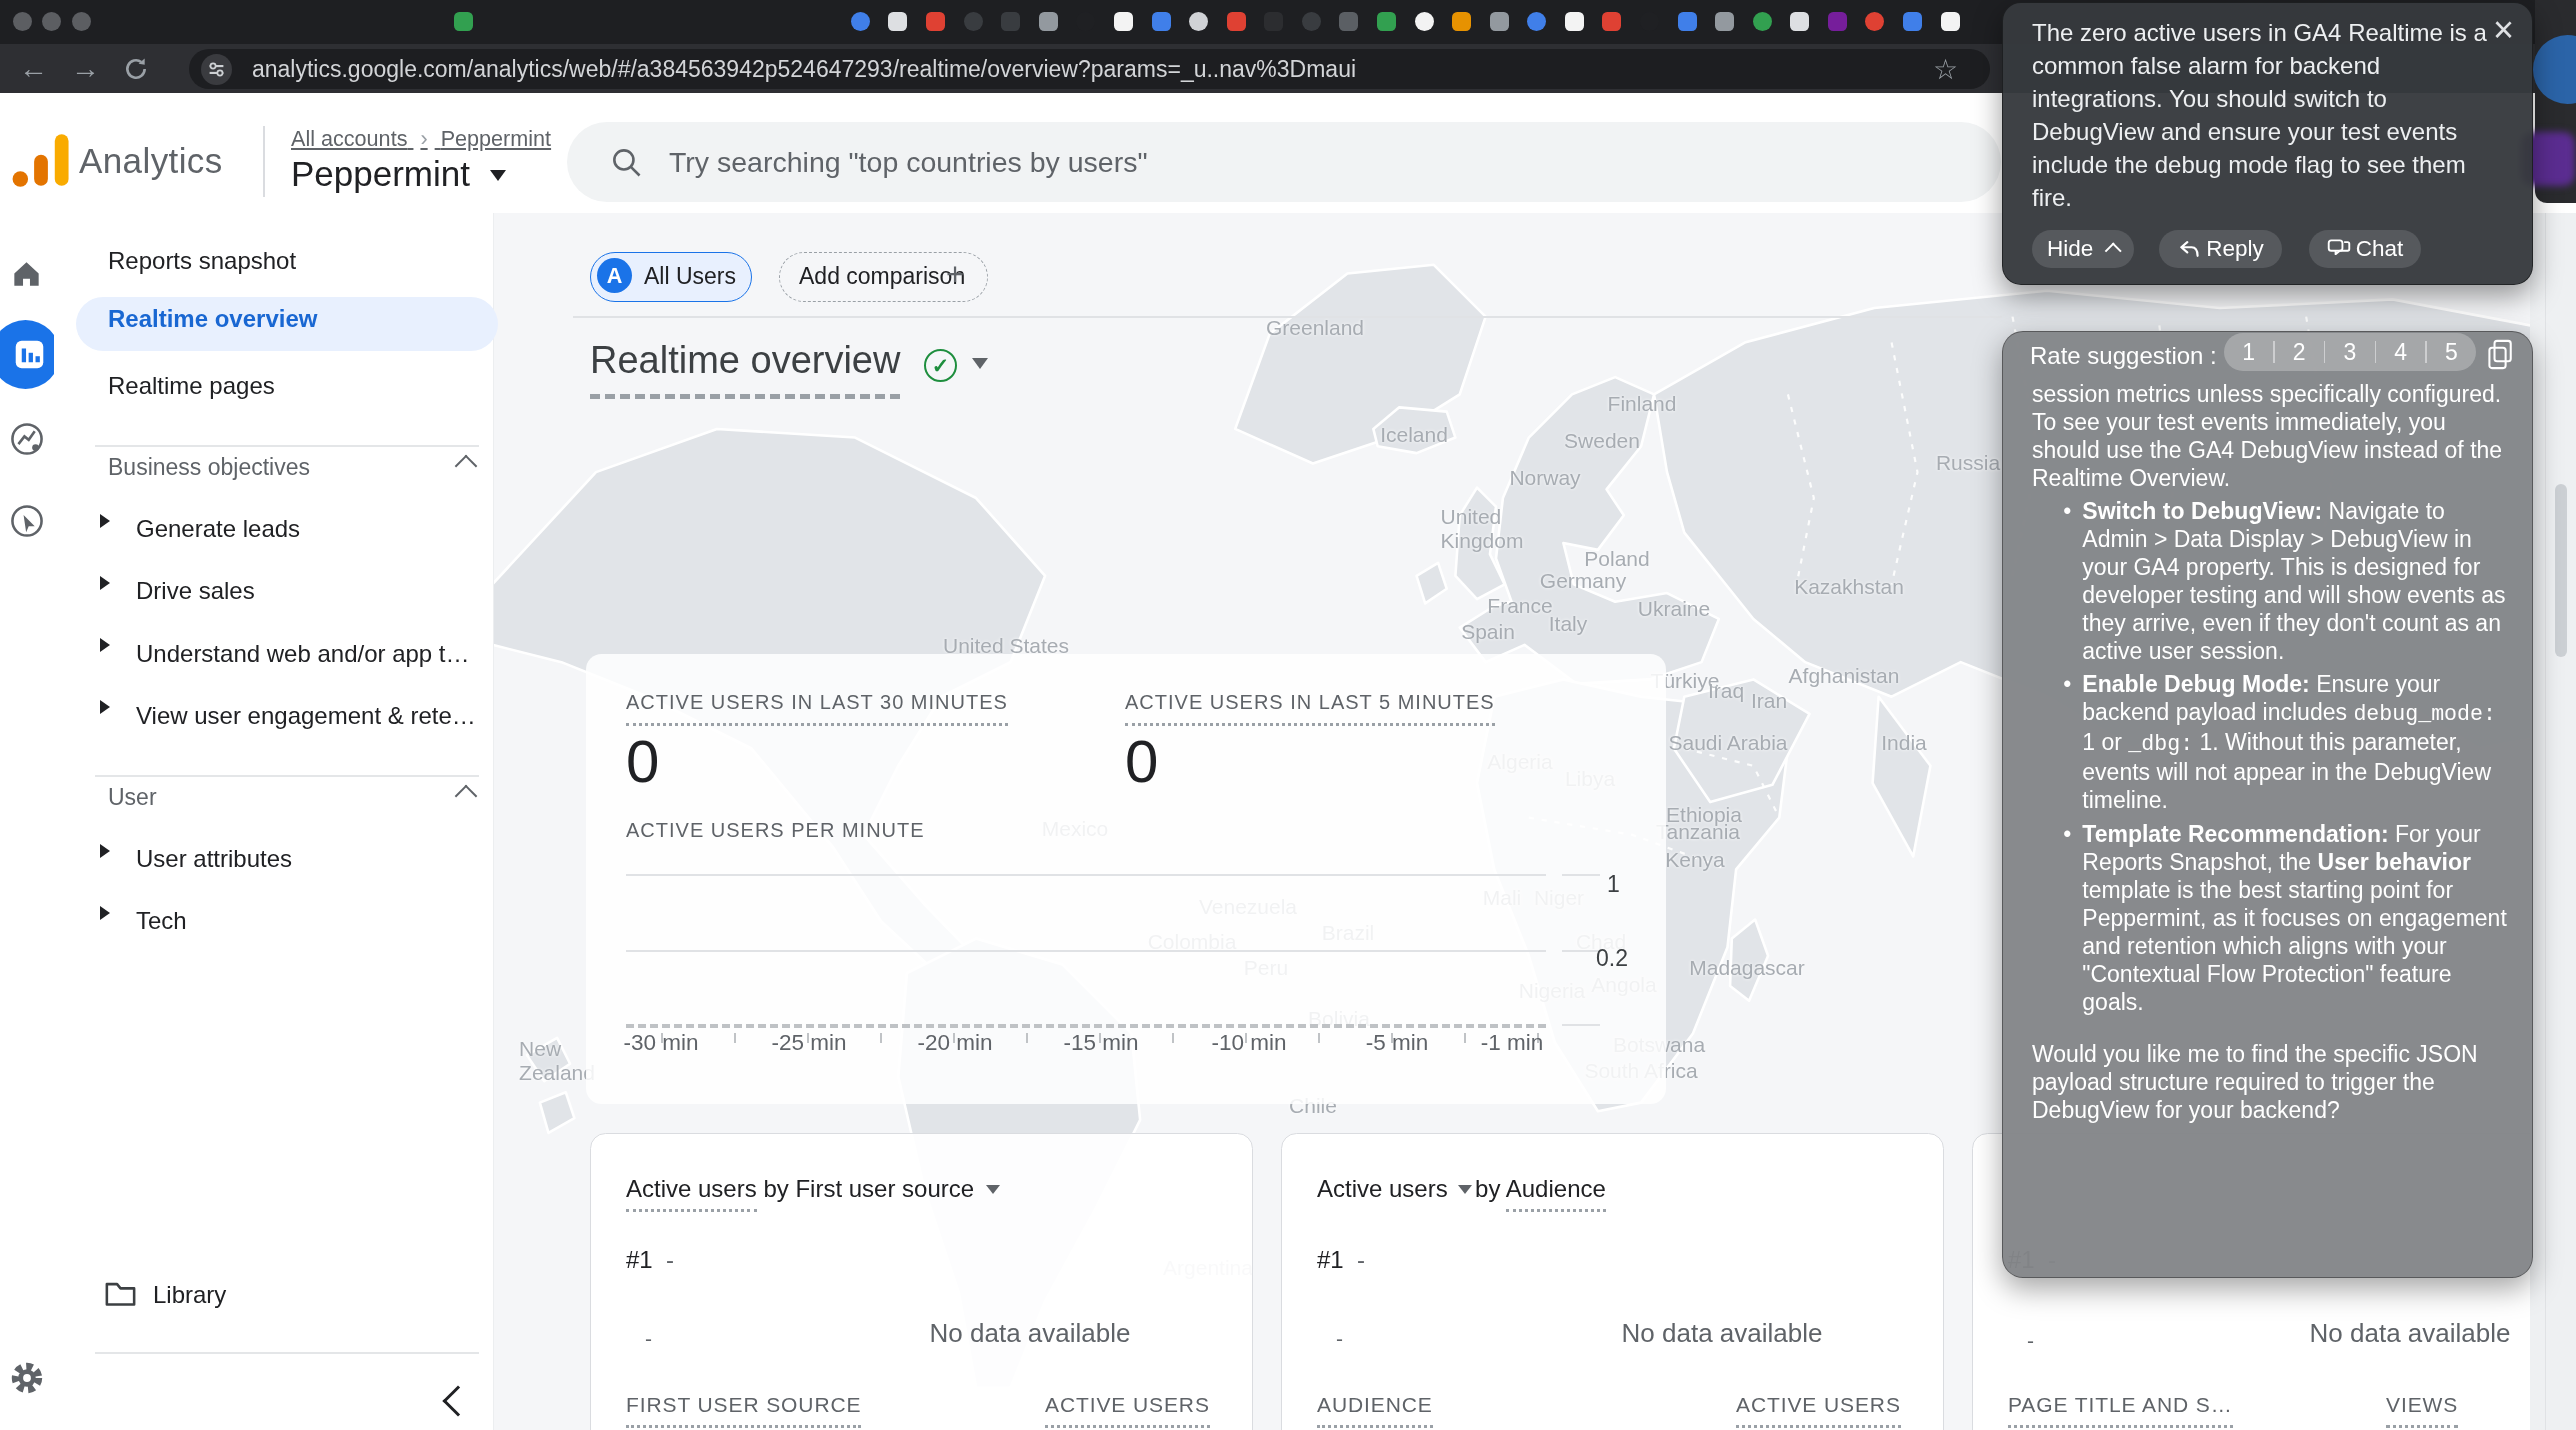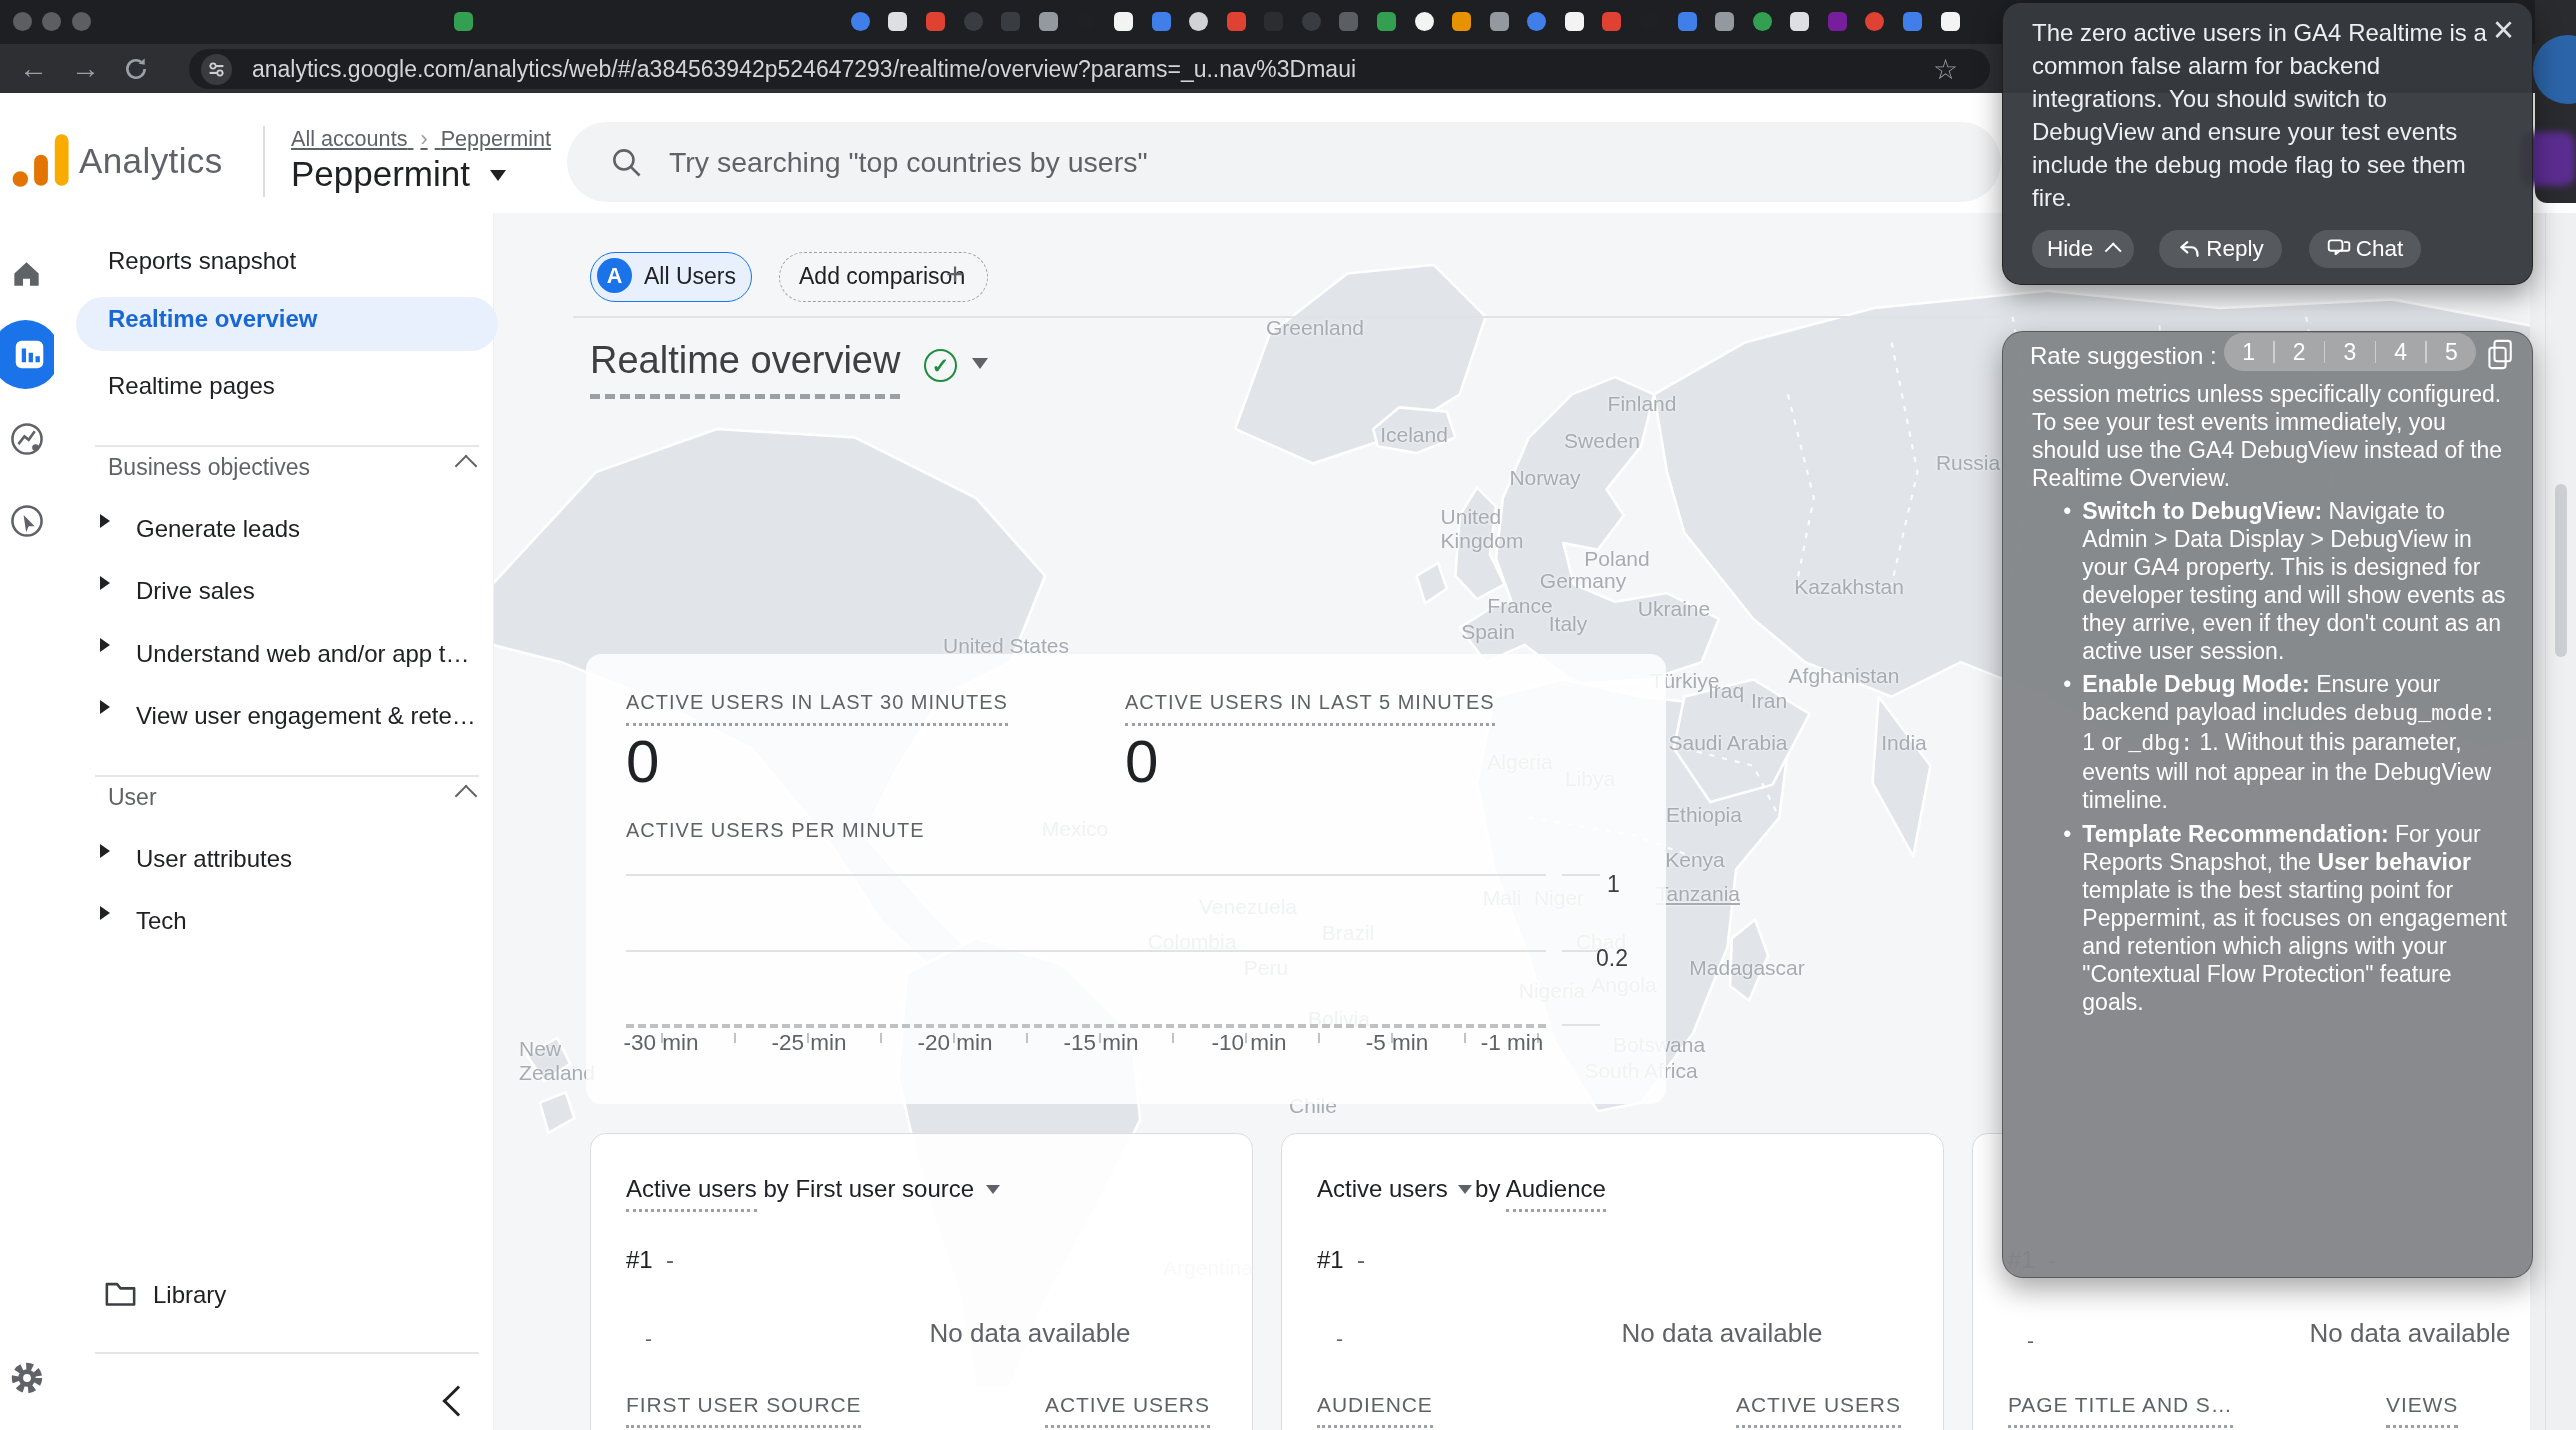--- a/index.html
+++ b/index.html
@@ -244,21 +244,21 @@
     <div class="map-label abs" style="left: 1568px; top: 624px;">Italy</div>
     <div class="map-label abs" style="left: 1685px; top: 657px; margin-top: 24px;">Türkiye</div>
     <div class="map-label abs" style="left: 1006px; top: 646px;">United States</div>
     <div class="map-label abs" style="left: 1726px; top: 691px;">Iraq</div>
     <div class="map-label abs" style="left: 1769px; top: 701px;">Iran</div>
     <div class="map-label abs" style="left: 1844px; top: 676px;">Afghanistan</div>
     <div class="map-label abs" style="left: 1728px; top: 743px;">Saudi Arabia</div>
     <div class="map-label abs" style="left: 1904px; top: 743px;">India</div>
     <div class="map-label abs" style="left: 1704px; top: 815px;">Ethiopia</div>
     <div class="map-label abs" style="left: 1695px; top: 860px;">Kenya</div>
-    <div class="map-label abs" style="left: 1698px; top: 894px; text-decoration: underline;">Tanzania</div>
+    <div class="map-label abs" style="left: 1698px; top: 832px;">Tanzania</div>
     <div class="map-label abs" style="left: 1747px; top: 968px;">Madagascar</div>
     <div class="map-label abs" style="left: 1641px; top: 1071px;">South Africa</div>
     <div class="map-label abs" style="left: 557px; top: 1061px;">New
 Zealand</div>
     <div class="map-label abs" style="left: 1520px; top: 762px;">Algeria</div>
     <div class="map-label abs" style="left: 1590px; top: 779px;">Libya</div>
     <div class="map-label abs" style="left: 1502px; top: 898px;">Mali</div>
     <div class="map-label abs" style="left: 1559px; top: 898px;">Niger</div>
     <div class="map-label abs" style="left: 1601px; top: 942px;">Chad</div>
     <div class="map-label abs" style="left: 1552px; top: 991px;">Nigeria</div>
@@ -445,14 +445,15 @@
   </div>
 <svg class="abs" style="left:2486px;top:339px" width="29" height="31" viewBox="0 0 34 36">
   <rect x="10" y="2" width="19" height="24" rx="3" fill="none" stroke="#fff" stroke-width="2.4"></rect>
   <rect x="4" y="10" width="19" height="24" rx="3" fill="none" stroke="#fff" stroke-width="2.4"></rect>
 </svg>
 <div class="abs panel-body" id="panel-body">
     <div class="blk-p"><span>session metrics unless specifically configured. To see your test events immediately, you should use the GA4 DebugView instead of the Realtime Overview.</span></div>
     <div class="blk-li"><b>Switch to DebugView:</b><span> Navigate to Admin &gt; Data Display &gt; DebugView in your GA4 property. This is designed for developer testing and will show events as they arrive, even if they don't count as an active user session.</span></div>
     <div class="blk-li"><b>Enable Debug Mode:</b><span> Ensure your backend payload includes </span><code>debug_mode:</code><span> 1 or </span><code>_dbg:</code><span> 1. Without this parameter, events will not appear in the DebugView timeline.</span></div>
     <div class="blk-li"><b>Template Recommendation:</b><span> For your Reports Snapshot, the </span><b>User behavior</b><span> template is the best starting point for Peppermint, as it focuses on engagement and retention which aligns with your "Contextual Flow Protection" feature goals.</span></div>
+    <div class="blk-p last-p"><span>Would you like me to find the specific JSON payload structure required to trigger the DebugView for your backend?</span></div>
   </div>
 
 
 </body></html>

